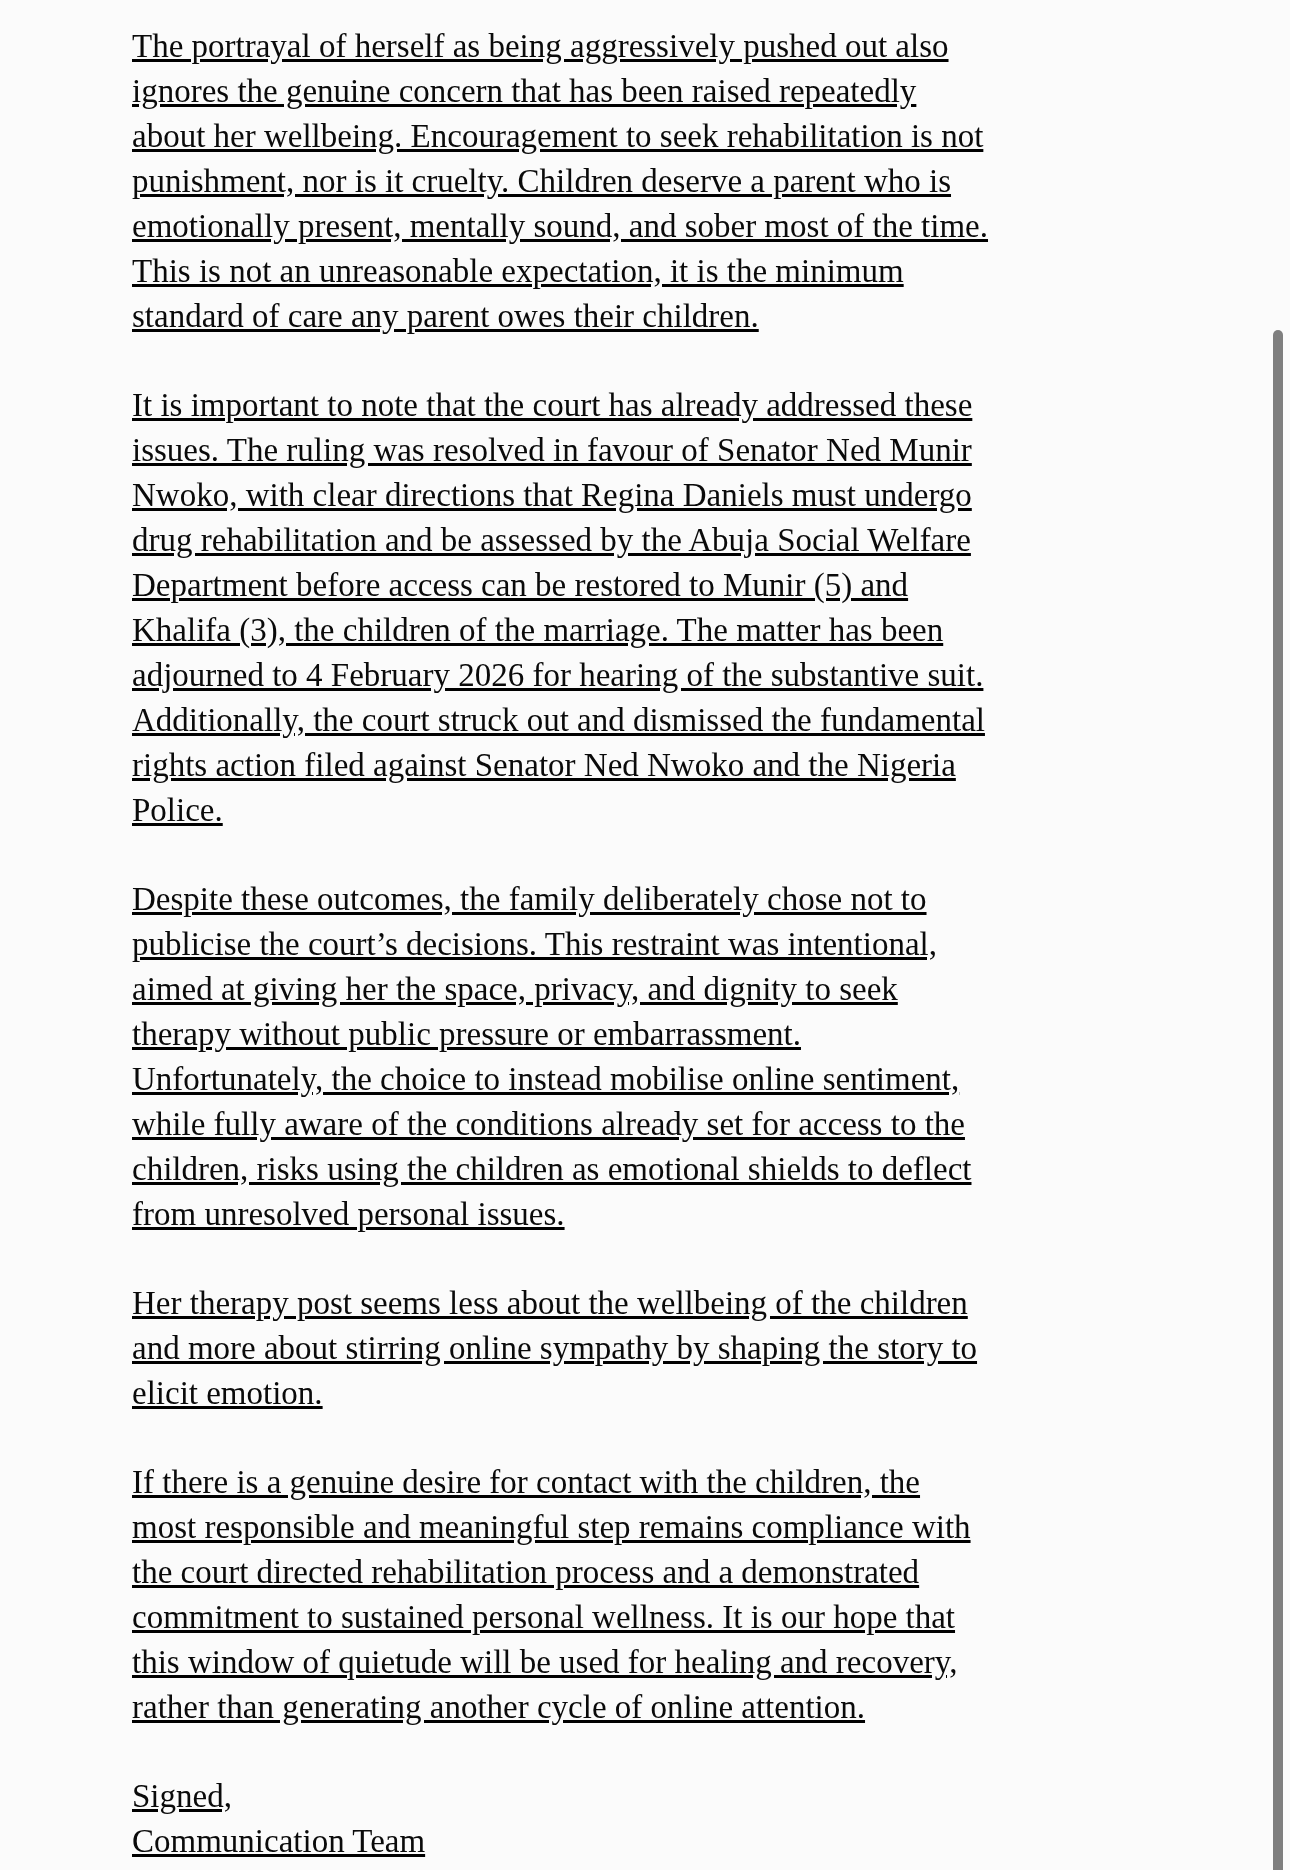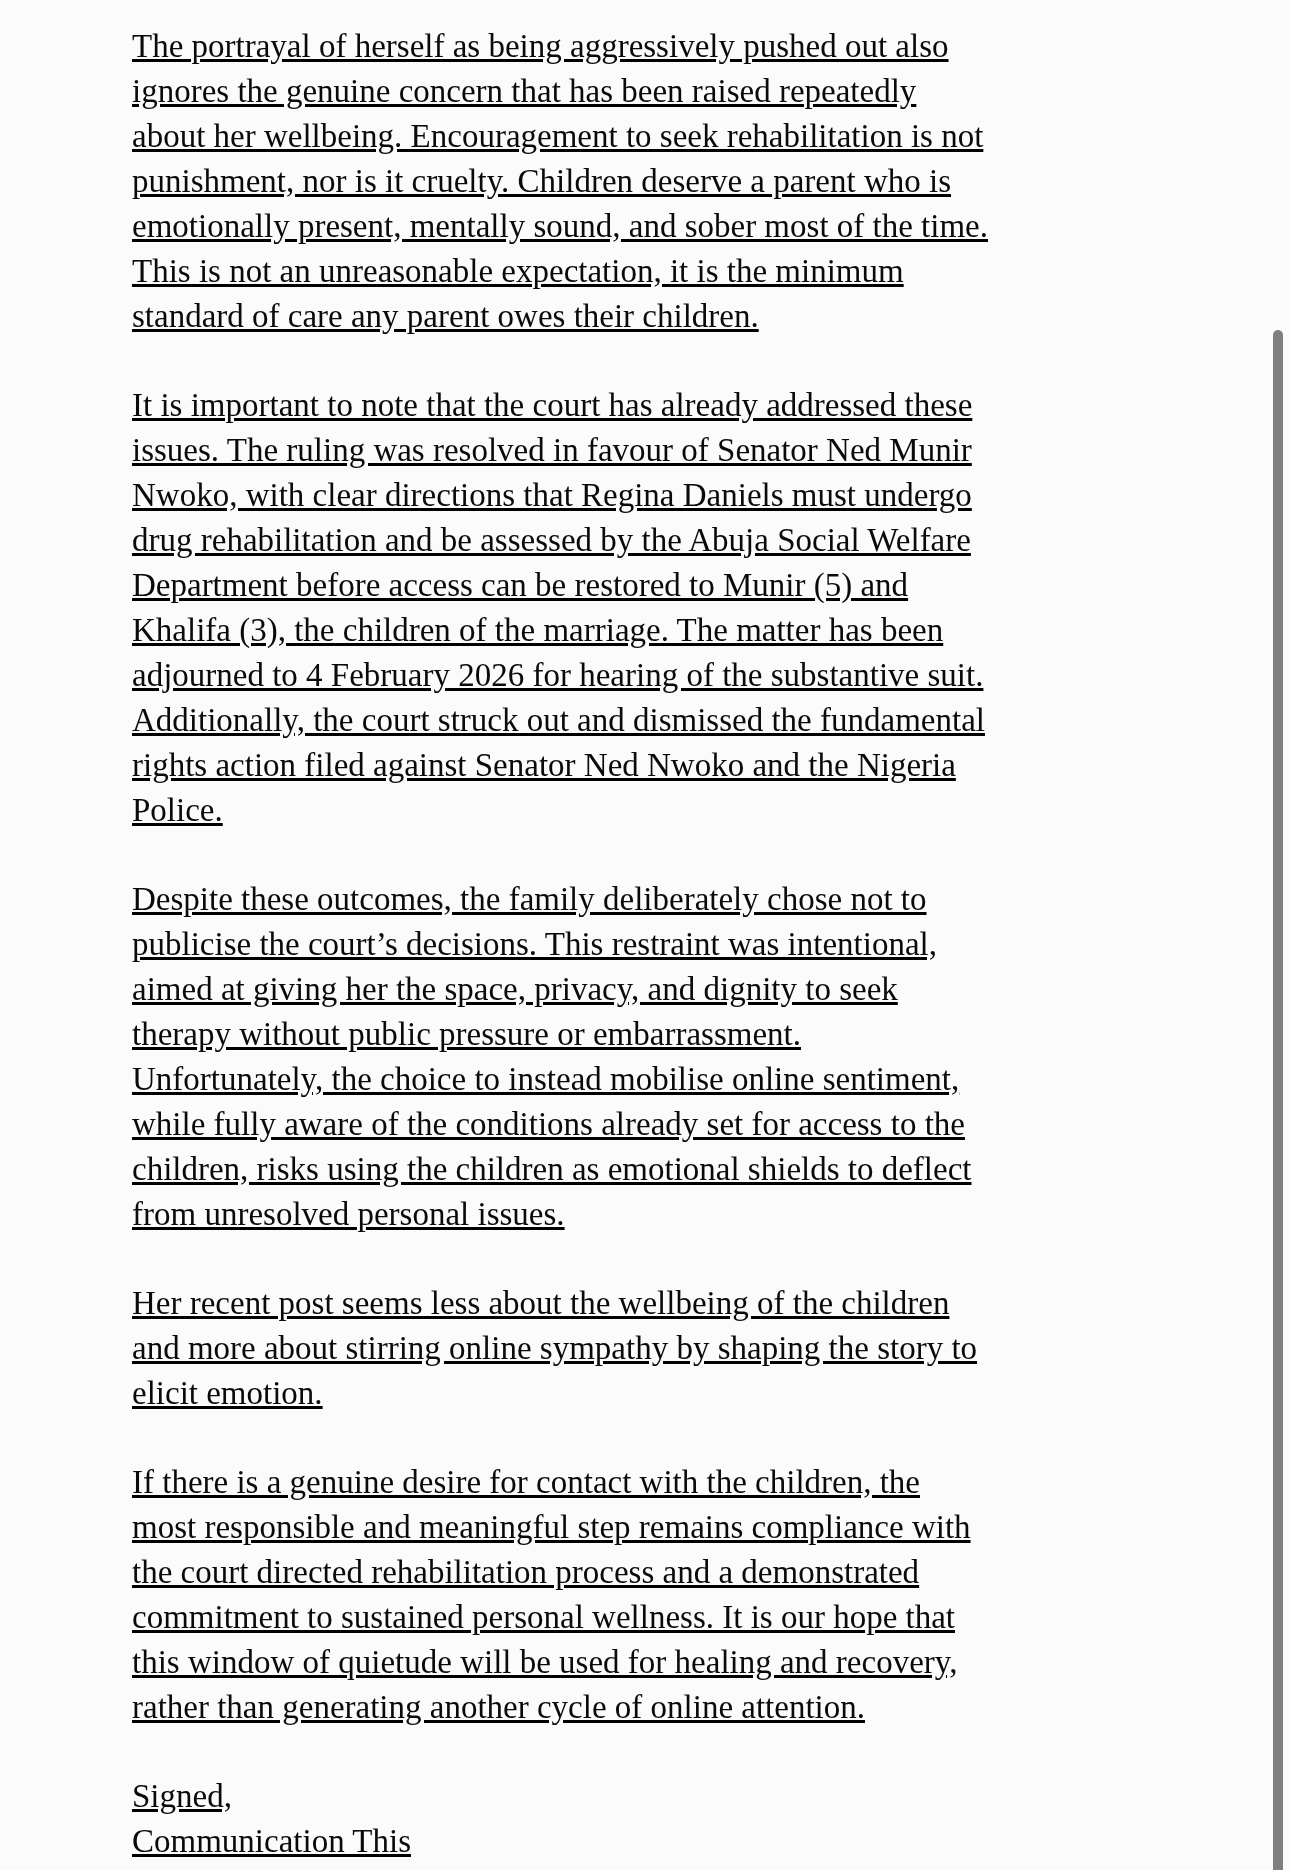--- a/index.html
+++ b/index.html
@@ -70,28 +70,28 @@
 rights action filed against Senator Ned Nwoko and the Nigeria
 Police.</p>
   <p class="para">Despite these outcomes, the family deliberately chose not to
 publicise the court’s decisions. This restraint was intentional,
 aimed at giving her the space, privacy, and dignity to seek
 therapy without public pressure or embarrassment.
 Unfortunately, the choice to instead mobilise online sentiment,
 while fully aware of the conditions already set for access to the
 children, risks using the children as emotional shields to deflect
 from unresolved personal issues.</p>
-  <p class="para">Her recent post seems less about the wellbeing of the children
+  <p class="para">Her therapy post seems less about the wellbeing of the children
 and more about stirring online sympathy by shaping the story to
 elicit emotion.</p>
   <p class="para">If there is a genuine desire for contact with the children, the
 most responsible and meaningful step remains compliance with
 the court directed rehabilitation process and a demonstrated
 commitment to sustained personal wellness. It is our hope that
 this window of quietude will be used for healing and recovery,
 rather than generating another cycle of online attention.</p>
   <p class="para">Signed,
-Communication This</p>
+Communication Team</p>
 </div>
 
 <div class="scrollbar-track">
   <div class="scrollbar-thumb"></div>
 </div>
 
 </body></html>

